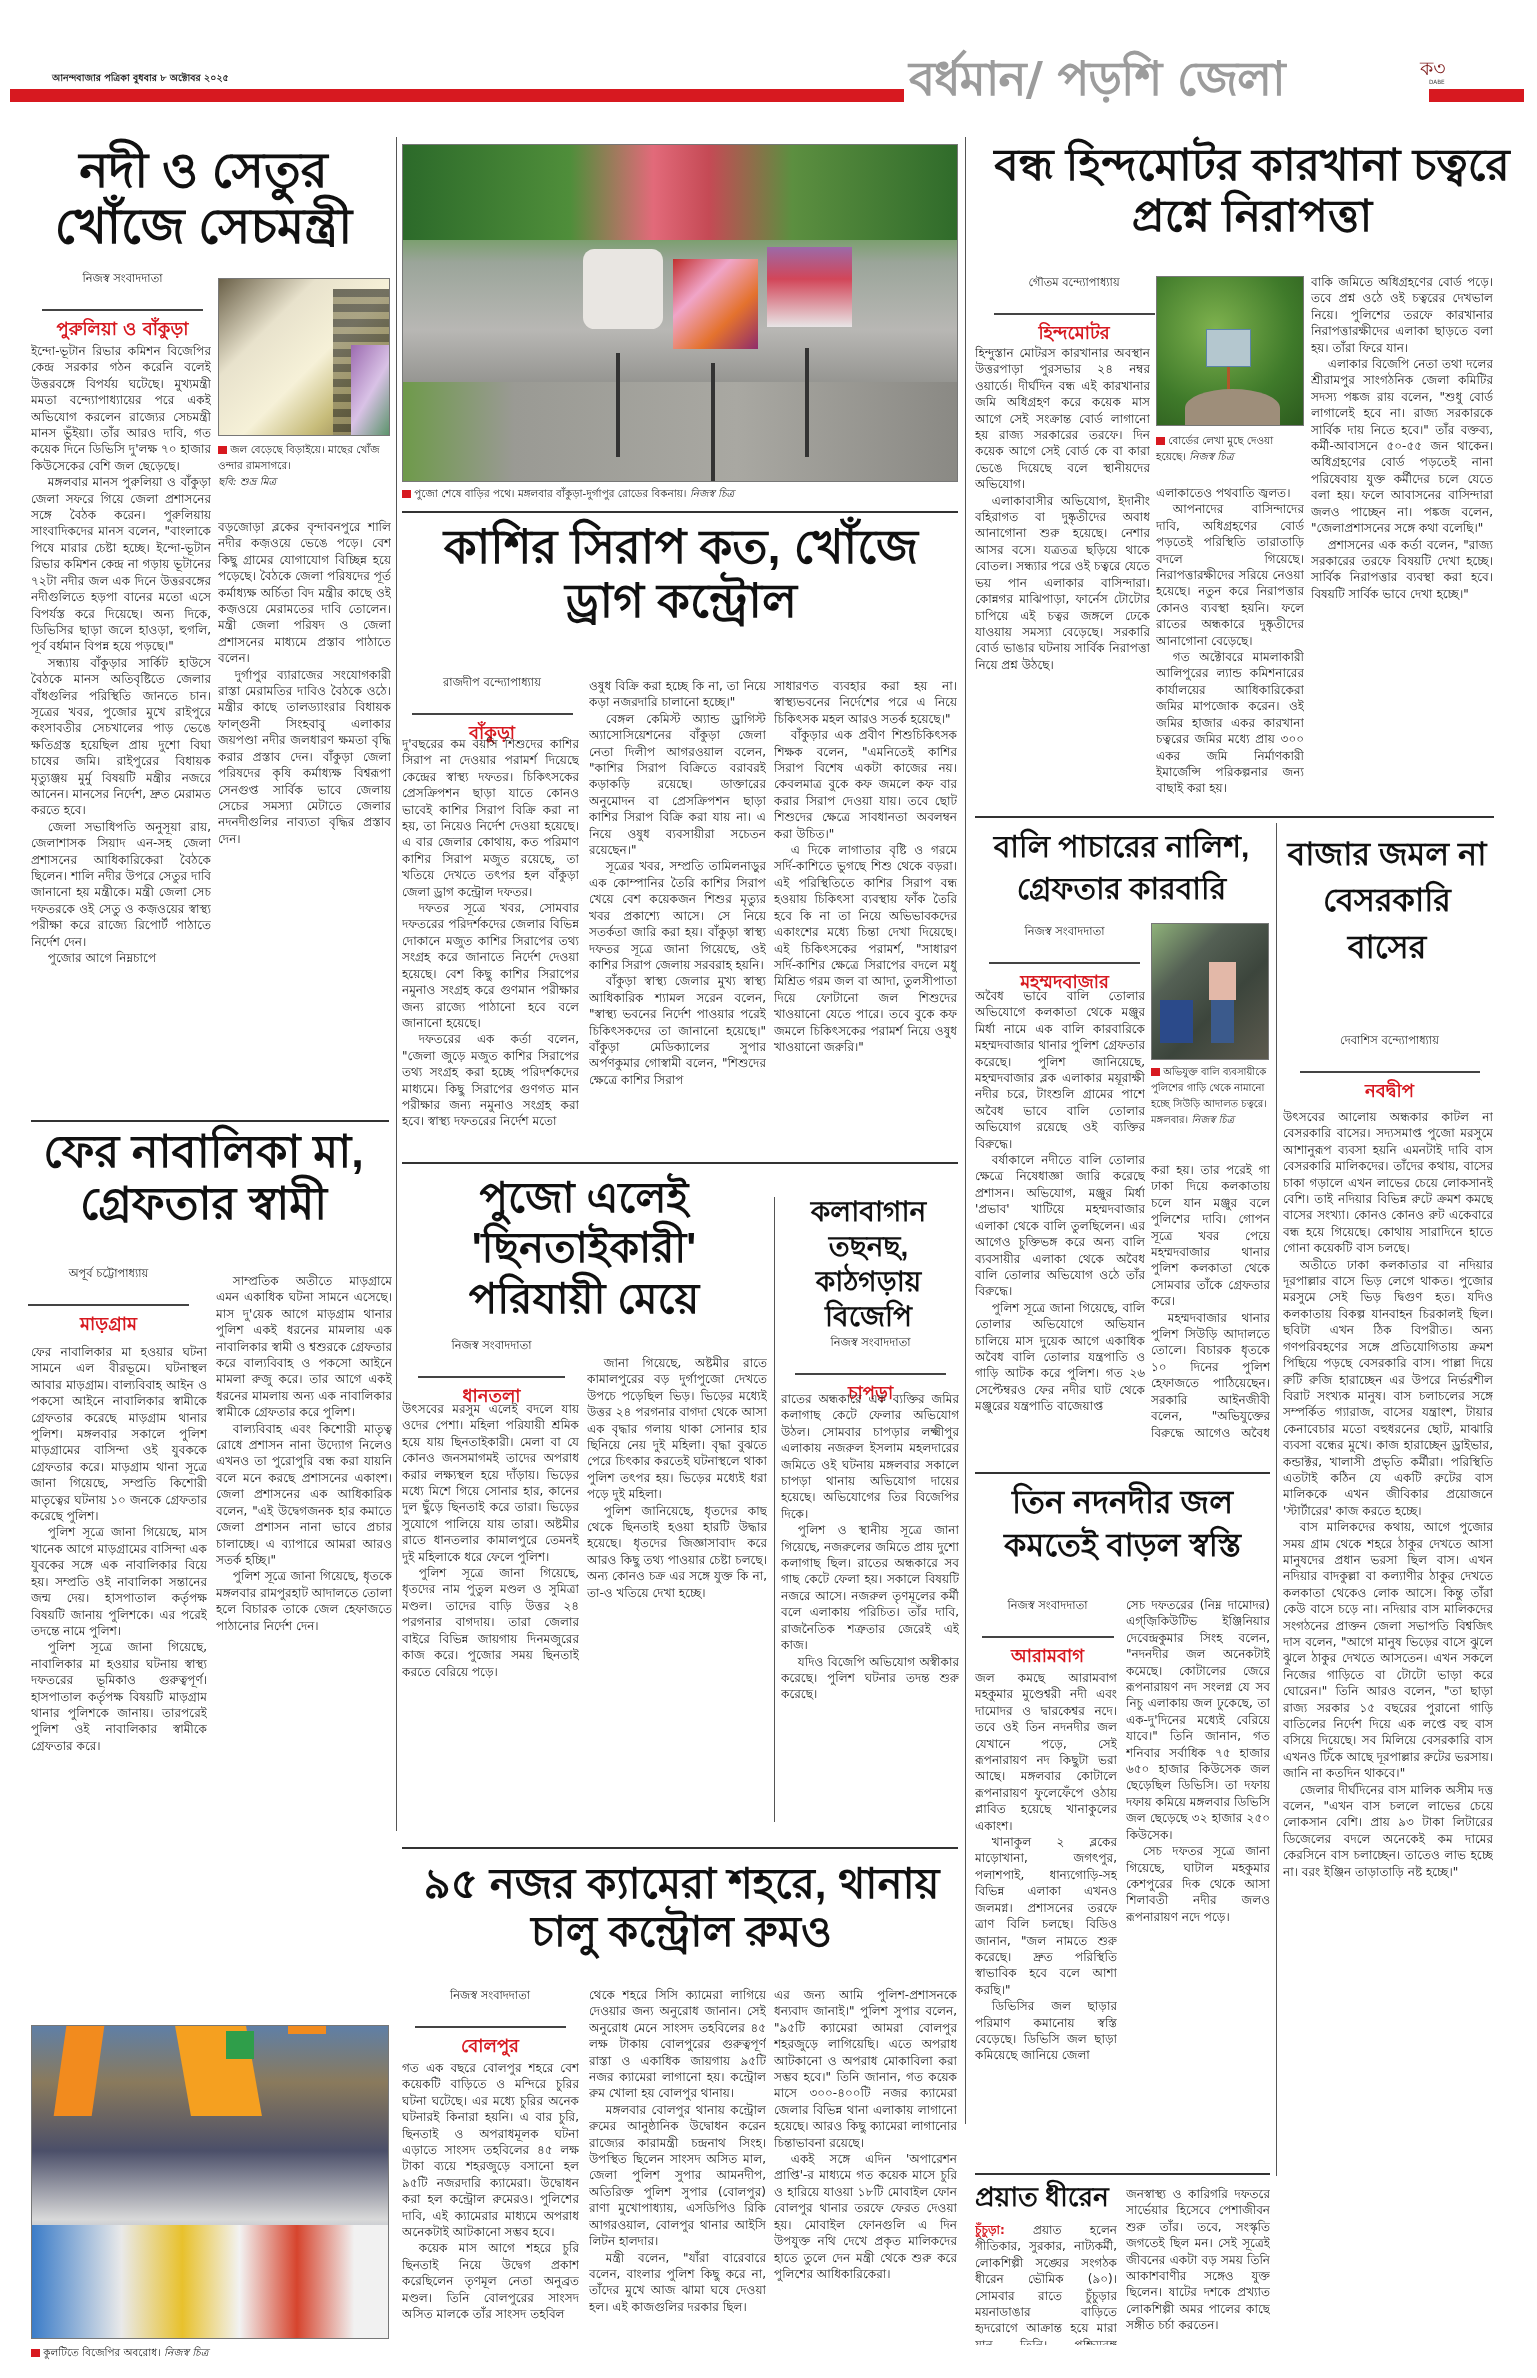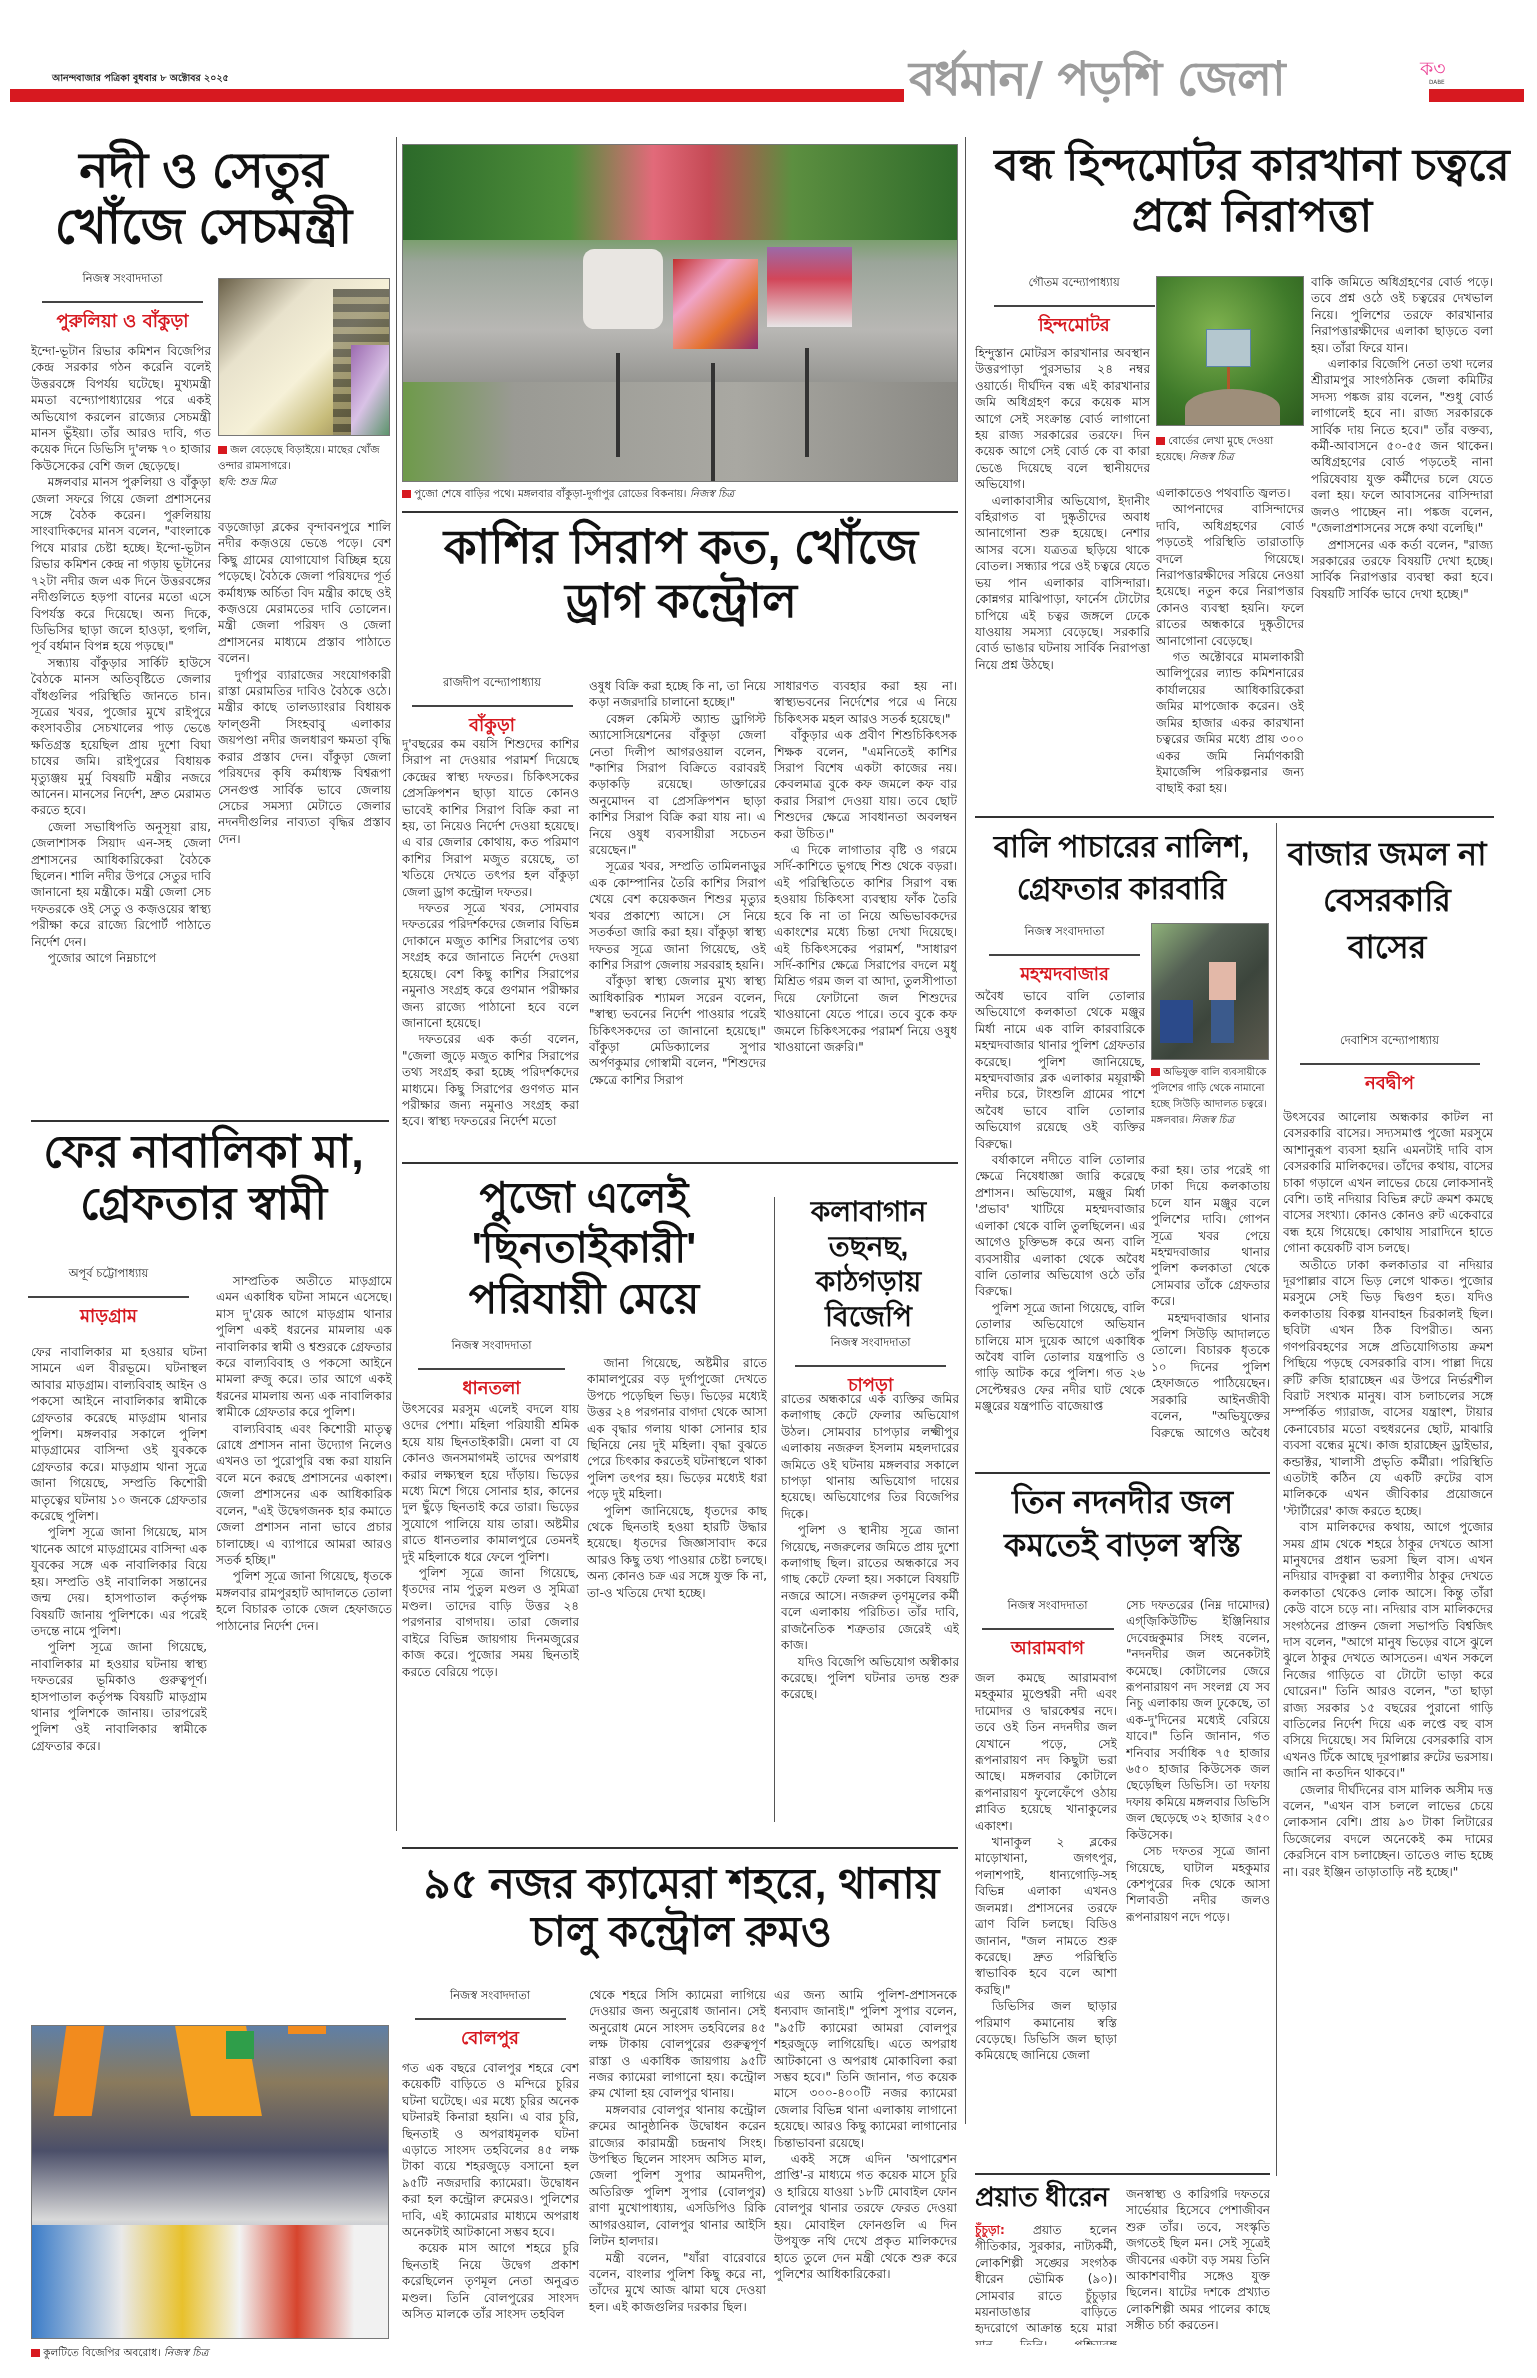--- a/index.html
+++ b/index.html
@@ -2,26 +2,26 @@
 <html style="font-size:15px"><head>
 <meta charset="utf-8">
 <style>
 *{box-sizing:border-box;margin:0;padding:0}
 html,body{width:1538px;height:2378px;background:#fff;overflow:hidden}
 body{font-family:"DejaVu Sans",sans-serif;color:#1a1a1a;position:relative}
 .abs{position:absolute}
 .masthead-date{left:52px;top:71px;font-size:9.5px;font-weight:bold;color:#222}
 .redbar{background:#d71920;height:13.2px}
 .section-title{left:909px;top:45px;font-size:47px;font-weight:bold;color:#9c9c9c;letter-spacing:-0.9px;white-space:nowrap;line-height:68px}
-.page-no{left:1420px;top:54px;font-size:19px;color:#ec4899}
+.page-no{left:1420px;top:54px;font-size:19px;color:#7f1d1d}
 .edition-code{left:1429px;top:79px;font-size:5.7px;color:#444}
 .vrule{background:#555;width:0.9px}
 .hrule{background:#333;height:1.9px}
 .hl{font-weight:bold;color:#111;text-align:center;line-height:1.15;font-family:Liberation Sans, sans-serif}
-.byline{font-size:11.4px;text-align:center;color:#222;padding-bottom:12px;border-bottom:2.8px double #444;margin:0 auto;width:161px}
+.byline{font-size:11.4px;text-align:center;color:#222;padding-bottom:20px;border-bottom:2.8px double #444;margin:0 auto;width:161px}
 .place{font-size:18px;font-weight:bold;color:#d71920;text-align:center;margin-top:3.8px}
 .body{font-size:12px;line-height:16.4px;text-align:justify;color:#222;overflow:hidden}
 .body p{text-indent:1.4em}
 .body p.first{text-indent:0}
 .caption{font-size:10.4px;line-height:16px;color:#222}
 .caption .sq{display:inline-block;width:8.5px;height:8.5px;background:#d71920;margin-right:3.8px;vertical-align:middle}
 .caption i{font-style:italic}
 .photo{border:0.9px solid #777;overflow:hidden}
 .dateline{color:#d71920;font-weight:bold}
 </style>

